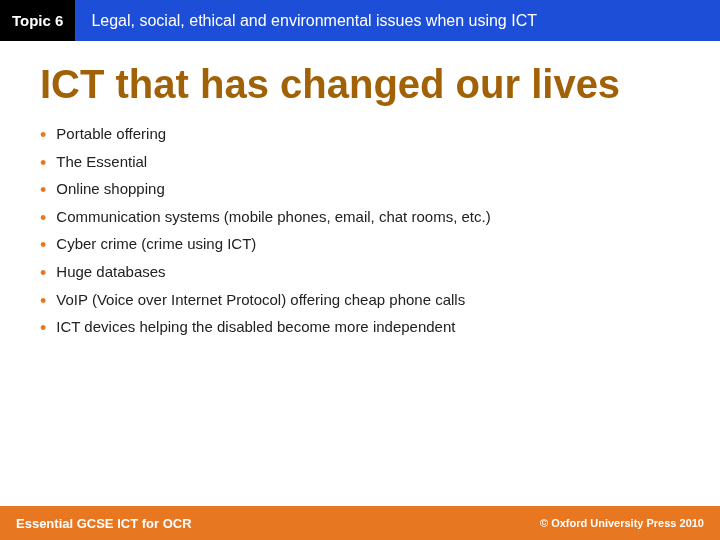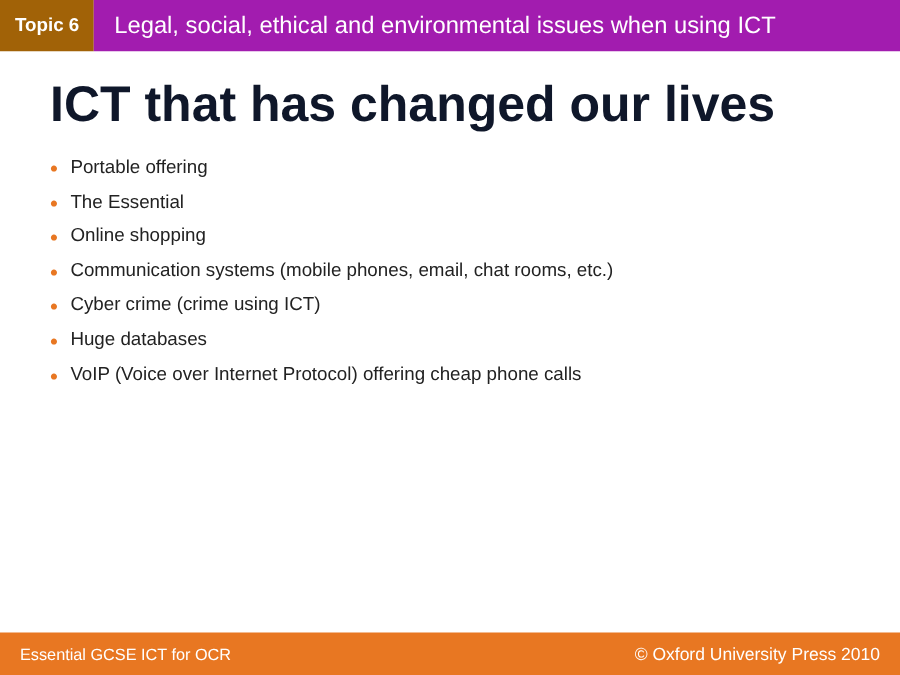--- a/index.html
+++ b/index.html
@@ -19,55 +19,55 @@
 
     
     #header {
       display: flex;
       align-items: center;
       height: 41px;
       background: #ffffff;
     }
 
     #topic-badge {
-      background: #a16207;
+      background: #000000;
       color: #ffffff;
       font-size: 15px;
       font-weight: bold;
       padding: 0 12px;
       height: 100%;
       display: flex;
       align-items: center;
       white-space: nowrap;
     }
 
     #header-subtitle {
-      background: #a21caf;
+      background: #1d4ed8;
       color: #ffffff;
-      font-size: 19px;
+      font-size: 16px;
       padding: 0 16px;
       height: 100%;
       display: flex;
       align-items: center;
       flex: 1;
     }
 
     
     #main {
       padding: 20px 40px 10px 40px;
     }
 
     #page-title-wrapper {
       margin-bottom: 18px;
     }
 
     #page-title {
       font-size: 40px;
       font-weight: bold;
-      color: #0f172a;
+      color: #a16207;
       line-height: 1.15;
     }
 
     
     #bullet-list {
       list-style: none;
       padding: 0;
       margin: 0;
     }
 
@@ -98,26 +98,27 @@
       background: #e87722;
       display: flex;
       align-items: center;
       justify-content: space-between;
       padding: 0 16px;
     }
 
     #footer-left {
       color: #ffffff;
       font-size: 13px;
-      font-weight: normal;
+      font-weight: bold;
     }
 
     #footer-right {
       color: #ffffff;
-      font-size: 14px;
+      font-size: 11px;
+      font-weight: bold;
     }
   </style>
 </head>
 <body>
 
 <div id="header">
   <div id="topic-badge">
     <span>Topic 6</span>
   </div>
   <div id="header-subtitle">
@@ -130,19 +131,20 @@
     <h1 id="page-title">ICT that has changed our lives</h1>
   </div>
   <ul id="bullet-list">
   <li>Portable offering</li>
       <li>The Essential</li>
       <li>Online shopping</li>
       <li>Communication systems (mobile phones, email, chat rooms, etc.)</li>
       <li>Cyber crime (crime using ICT)</li>
       <li>Huge databases</li>
       <li>VoIP (Voice over Internet Protocol) offering cheap phone calls</li>
+      <li>ICT devices helping the disabled become more independent</li>
     </ul>
 </div>
 
 <div id="footer">
   <span id="footer-left">Essential GCSE ICT for OCR</span>
   <span id="footer-right">© Oxford University Press 2010</span>
 </div>
 
 </body></html>

